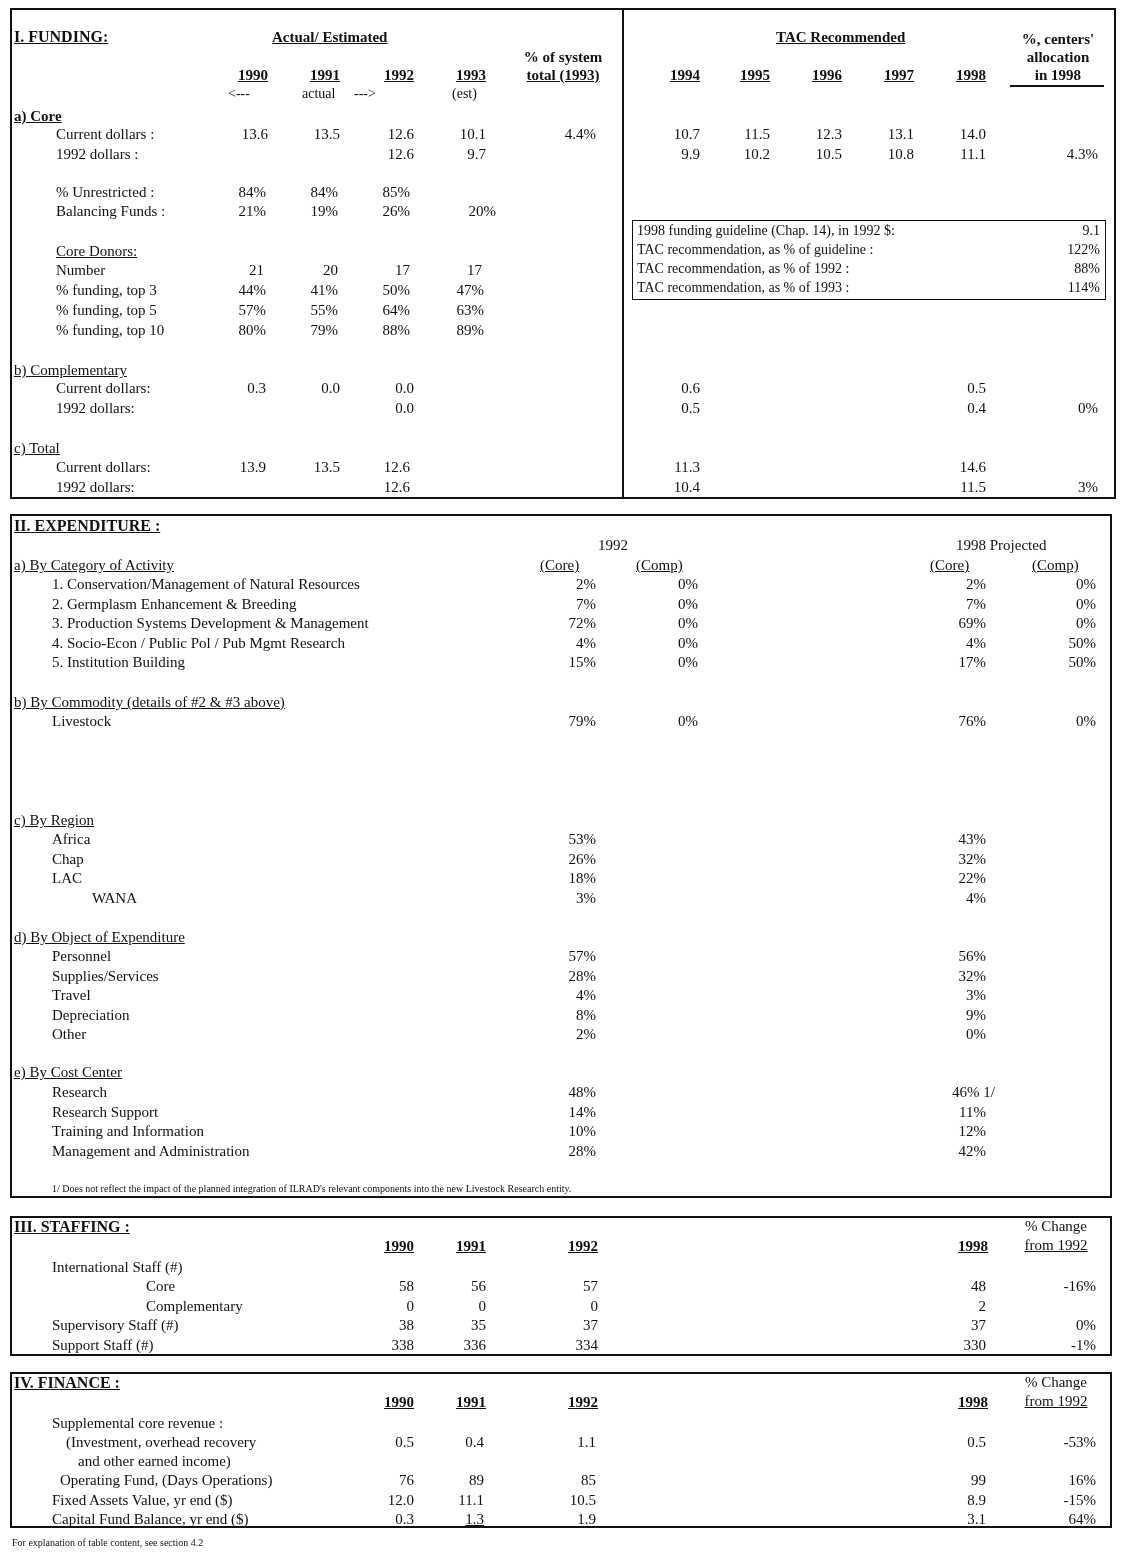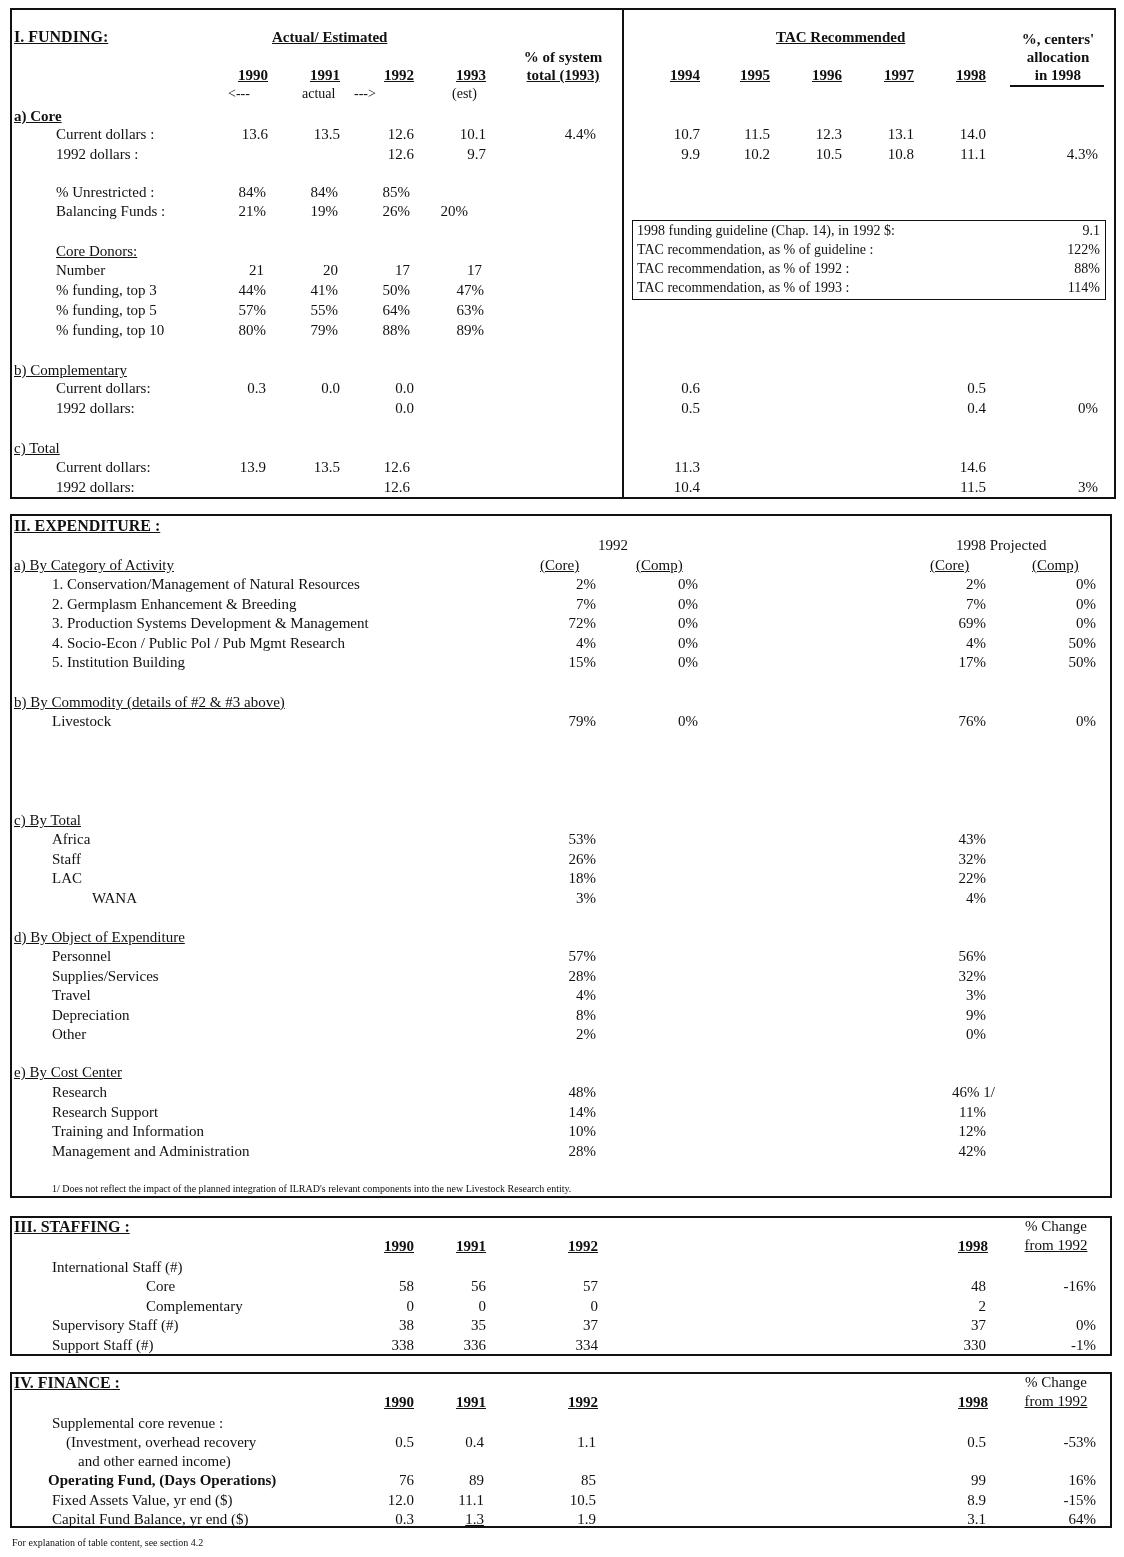--- a/index.html
+++ b/index.html
@@ -72,21 +72,21 @@
 
 <div class="t" style="left:56px; top:183px;">% Unrestricted :</div>
 <div class="t r" style="left:218px; top:183px; width:48px;">84%</div>
 <div class="t r" style="left:290px; top:183px; width:48px;">84%</div>
 <div class="t r" style="left:362px; top:183px; width:48px;">85%</div>
 
 <div class="t" style="left:56px; top:202px;">Balancing Funds :</div>
 <div class="t r" style="left:218px; top:202px; width:48px;">21%</div>
 <div class="t r" style="left:290px; top:202px; width:48px;">19%</div>
 <div class="t r" style="left:362px; top:202px; width:48px;">26%</div>
-<div class="t r" style="left:420px; top:202px; width:48px;">20%</div>
+<div class="t r" style="left:448px; top:202px; width:48px;">20%</div>
 
 <div class="t u" style="left:56px; top:242px;">Core Donors:</div>
 <div class="t" style="left:56px; top:261px;">Number</div>
 <div class="t r" style="left:216px; top:261px; width:48px;">21</div>
 <div class="t r" style="left:290px; top:261px; width:48px;">20</div>
 <div class="t r" style="left:362px; top:261px; width:48px;">17</div>
 <div class="t r" style="left:434px; top:261px; width:48px;">17</div>
 <div class="t" style="left:56px; top:281px;">% funding, top 3</div>
 <div class="t r" style="left:218px; top:281px; width:48px;">44%</div>
 <div class="t r" style="left:290px; top:281px; width:48px;">41%</div>
@@ -179,26 +179,26 @@
 
 <div class="t u" style="left:14px; top:693px;">b)  By Commodity (details of #2 &amp; #3 above)</div>
 <div id="commodity-rows">
     <div class="t " style="left: 52px; top: 712px;">Livestock</div>
     <div class="t r" style="left: 536px; top: 712px; width: 60px;">79%</div>
     <div class="t r" style="left: 638px; top: 712px; width: 60px;">0%</div>
     <div class="t r" style="left: 926px; top: 712px; width: 60px;">76%</div>
     <div class="t r" style="left: 1036px; top: 712px; width: 60px;">0%</div>
   </div>
 
-<div class="t u" style="left:14px; top:811px;">c)  By Total</div>
+<div class="t u" style="left:14px; top:811px;">c)  By Region</div>
 <div id="region-rows">
     <div class="t " style="left: 52px; top: 830px;">Africa</div>
     <div class="t r" style="left: 536px; top: 830px; width: 60px;">53%</div>
     <div class="t r" style="left: 926px; top: 830px; width: 60px;">43%</div>
-    <div class="t " style="left: 52px; top: 849.5px;">Staff</div>
+    <div class="t " style="left: 52px; top: 849.5px;">Chap</div>
     <div class="t r" style="left: 536px; top: 849.5px; width: 60px;">26%</div>
     <div class="t r" style="left: 926px; top: 849.5px; width: 60px;">32%</div>
     <div class="t " style="left: 52px; top: 869px;">LAC</div>
     <div class="t r" style="left: 536px; top: 869px; width: 60px;">18%</div>
     <div class="t r" style="left: 926px; top: 869px; width: 60px;">22%</div>
     <div class="t " style="left: 52px; top: 888.5px; margin-left: 40px;">WANA</div>
     <div class="t r" style="left: 536px; top: 888.5px; width: 60px;">3%</div>
     <div class="t r" style="left: 926px; top: 888.5px; width: 60px;">4%</div>
   </div>
 
@@ -285,21 +285,21 @@
 <div class="t c u" style="left:1004px; top:1392px; width:104px;">from 1992</div>
 <div class="t" style="left:52px; top:1414px;">Supplemental core revenue :</div>
 <div class="t" style="left:66px; top:1433px;">(Investment, overhead recovery</div>
 <div class="t" style="left:78px; top:1452px;">and other earned income)</div>
 <div class="t r" style="left:366px; top:1433px; width:48px;">0.5</div>
 <div class="t r" style="left:436px; top:1433px; width:48px;">0.4</div>
 <div class="t r" style="left:548px; top:1433px; width:48px;">1.1</div>
 <div class="t r" style="left:938px; top:1433px; width:48px;">0.5</div>
 <div class="t r" style="left:1030px; top:1433px; width:66px;">-53%</div>
 <div id="finance-rows">
-    <div class="t " style="left: 48px; top: 1471px; font-weight: bold;">Operating Fund, (Days Operations)</div>
+    <div class="t " style="left: 60px; top: 1471px;">Operating Fund, (Days Operations)</div>
     <div class="t r" style="left: 366px; top: 1471px; width: 48px;">76</div>
     <div class="t r" style="left: 436px; top: 1471px; width: 48px;">89</div>
     <div class="t r" style="left: 548px; top: 1471px; width: 48px;">85</div>
     <div class="t r" style="left: 938px; top: 1471px; width: 48px;">99</div>
     <div class="t r" style="left: 1030px; top: 1471px; width: 66px;">16%</div>
     <div class="t " style="left: 52px; top: 1490.5px;">Fixed Assets Value, yr end ($)</div>
     <div class="t r" style="left: 366px; top: 1490.5px; width: 48px;">12.0</div>
     <div class="t r" style="left: 436px; top: 1490.5px; width: 48px;">11.1</div>
     <div class="t r" style="left: 548px; top: 1490.5px; width: 48px;">10.5</div>
     <div class="t r" style="left: 938px; top: 1490.5px; width: 48px;">8.9</div>

